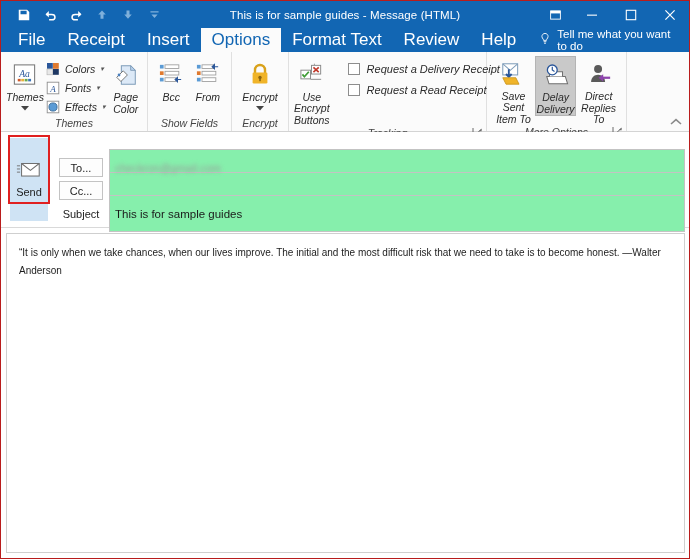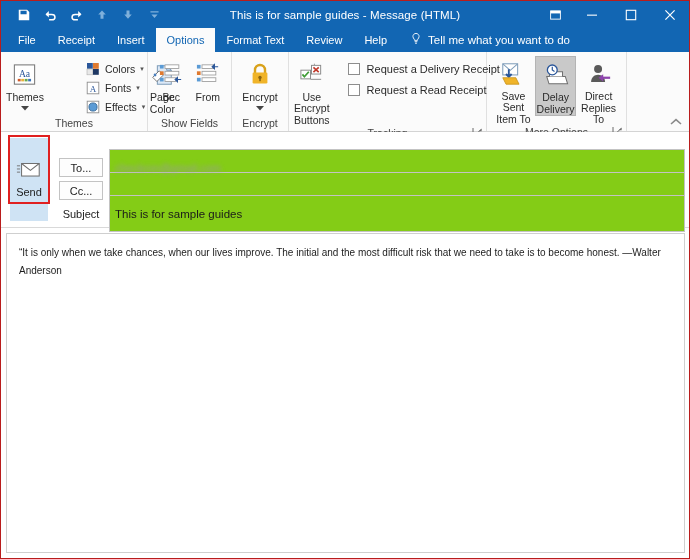--- a/index.html
+++ b/index.html
@@ -67,21 +67,21 @@
     align-items: flex-end;
     flex: 0 0 24px;
     padding-left: 6px;
     position: relative;
   }
   .tab {
     height: 24px;
     padding: 0 11px;
     display: flex; align-items: center;
     color: #ffffff;
-    font-size: 11px;
+    font-size: 17px;
     white-space: nowrap;
   }
   .tab.active {
     background: #fbfbfb;
     color: #1266b3;
   }
   .tellme {
     display: flex; align-items: center;
     gap: 6px;
     padding: 0 8px 0 12px;
@@ -93,20 +93,21 @@
 
   
   .ribbon {
     flex: 0 0 80px;
     height: 80px;
     background: #fbfbfb;
     border-bottom: 1px solid #d4d4d4;
     display: flex;
     align-items: stretch;
     position: relative;
+    font-style: italic;
   }
   .rgroup {
     display: flex;
     flex-direction: column;
     position: relative;
     padding: 2px 0 0 0;
     border-right: 1px solid #e0e0e0;
   }
   .rgroup:last-child { border-right: none; }
   .rgroup-body {
@@ -151,21 +152,20 @@
 
   
   .smallcol { display: flex; flex-direction: column; gap: 1px; padding-top: 3px; }
   .smallbtn {
     display: flex; align-items: center; gap: 4px;
     height: 18px;
     padding: 0 4px 0 2px;
     font-size: 10.5px;
     color: #2b2b2b;
     white-space: nowrap;
-    margin-left: 40px;
   }
   .smallbtn .sico { width: 15px; height: 15px; display:flex; align-items:center; justify-content:center; }
   .caret-s { font-size: 7px; color: #555; margin-left: 1px; }
 
   
   .chkcol { display: flex; flex-direction: column; justify-content: center; gap: 9px; padding: 6px 4px 0 6px; }
   .chkrow { display: flex; align-items: center; gap: 7px; font-size: 11px; color: #2b2b2b; white-space: nowrap; padding-left: 12px; }
   .chkbox {
     width: 12px; height: 12px;
     border: 1px solid #8d8d8d;
@@ -223,21 +223,21 @@
   }
   .flabel {
     width: 44px; height: 19px;
     font-size: 11px; color: #222;
     display: flex; align-items: center; justify-content: center;
   }
   .finput {
     flex: 1;
     height: 37px;
     border: 1px solid #c3c3c3;
-    background: #84cc16;
+    background: #86efac;
     margin-left: 6px;
     display: flex; align-items: center;
     padding: 0 5px;
     font-size: 11.5px;
     color: #1a1a1a;
     overflow: hidden;
   }
   .redacted {
     color: #9a9a9a;
     filter: blur(2.2px);

